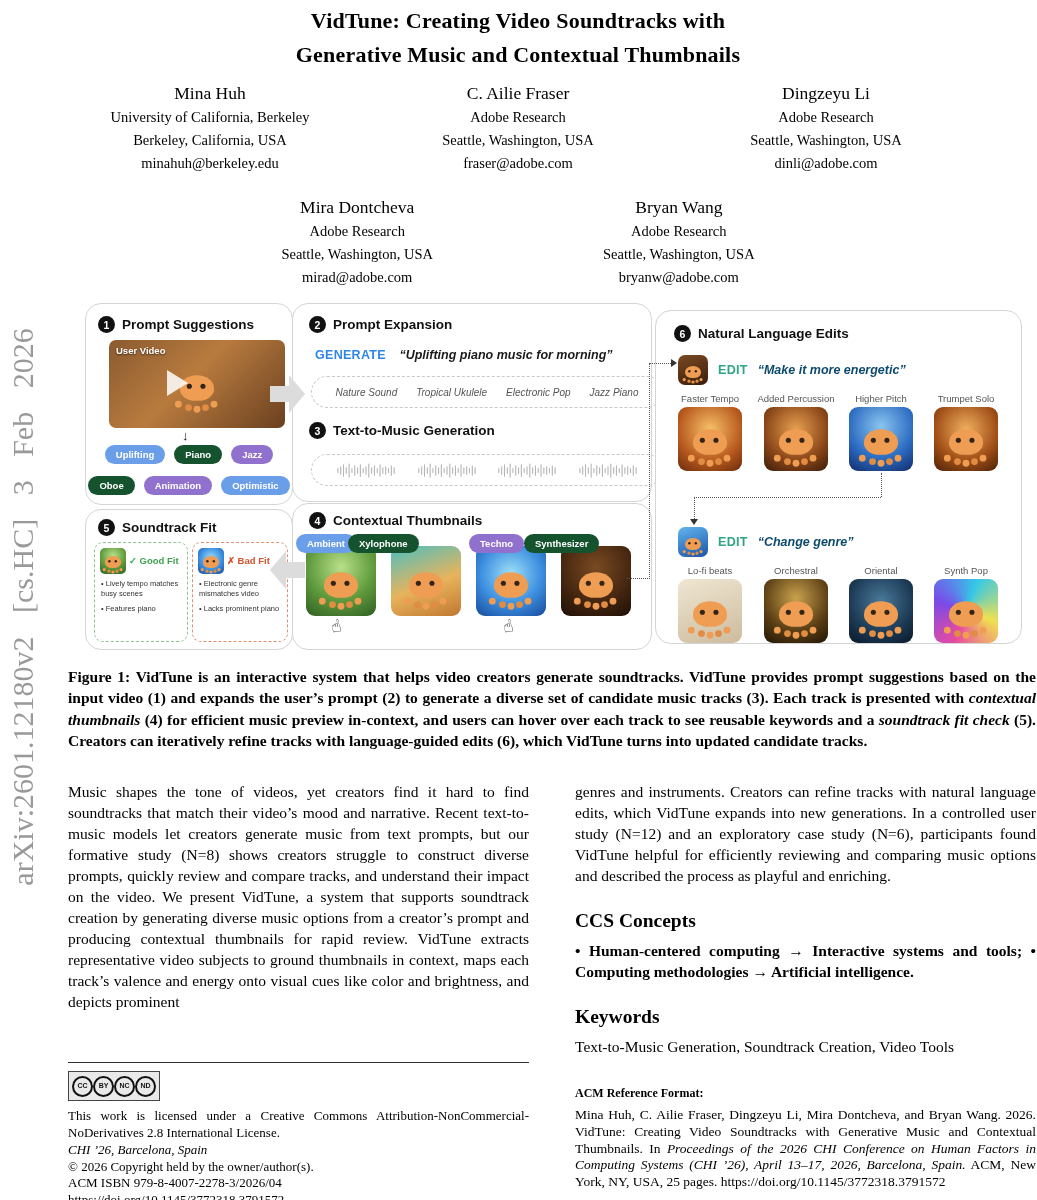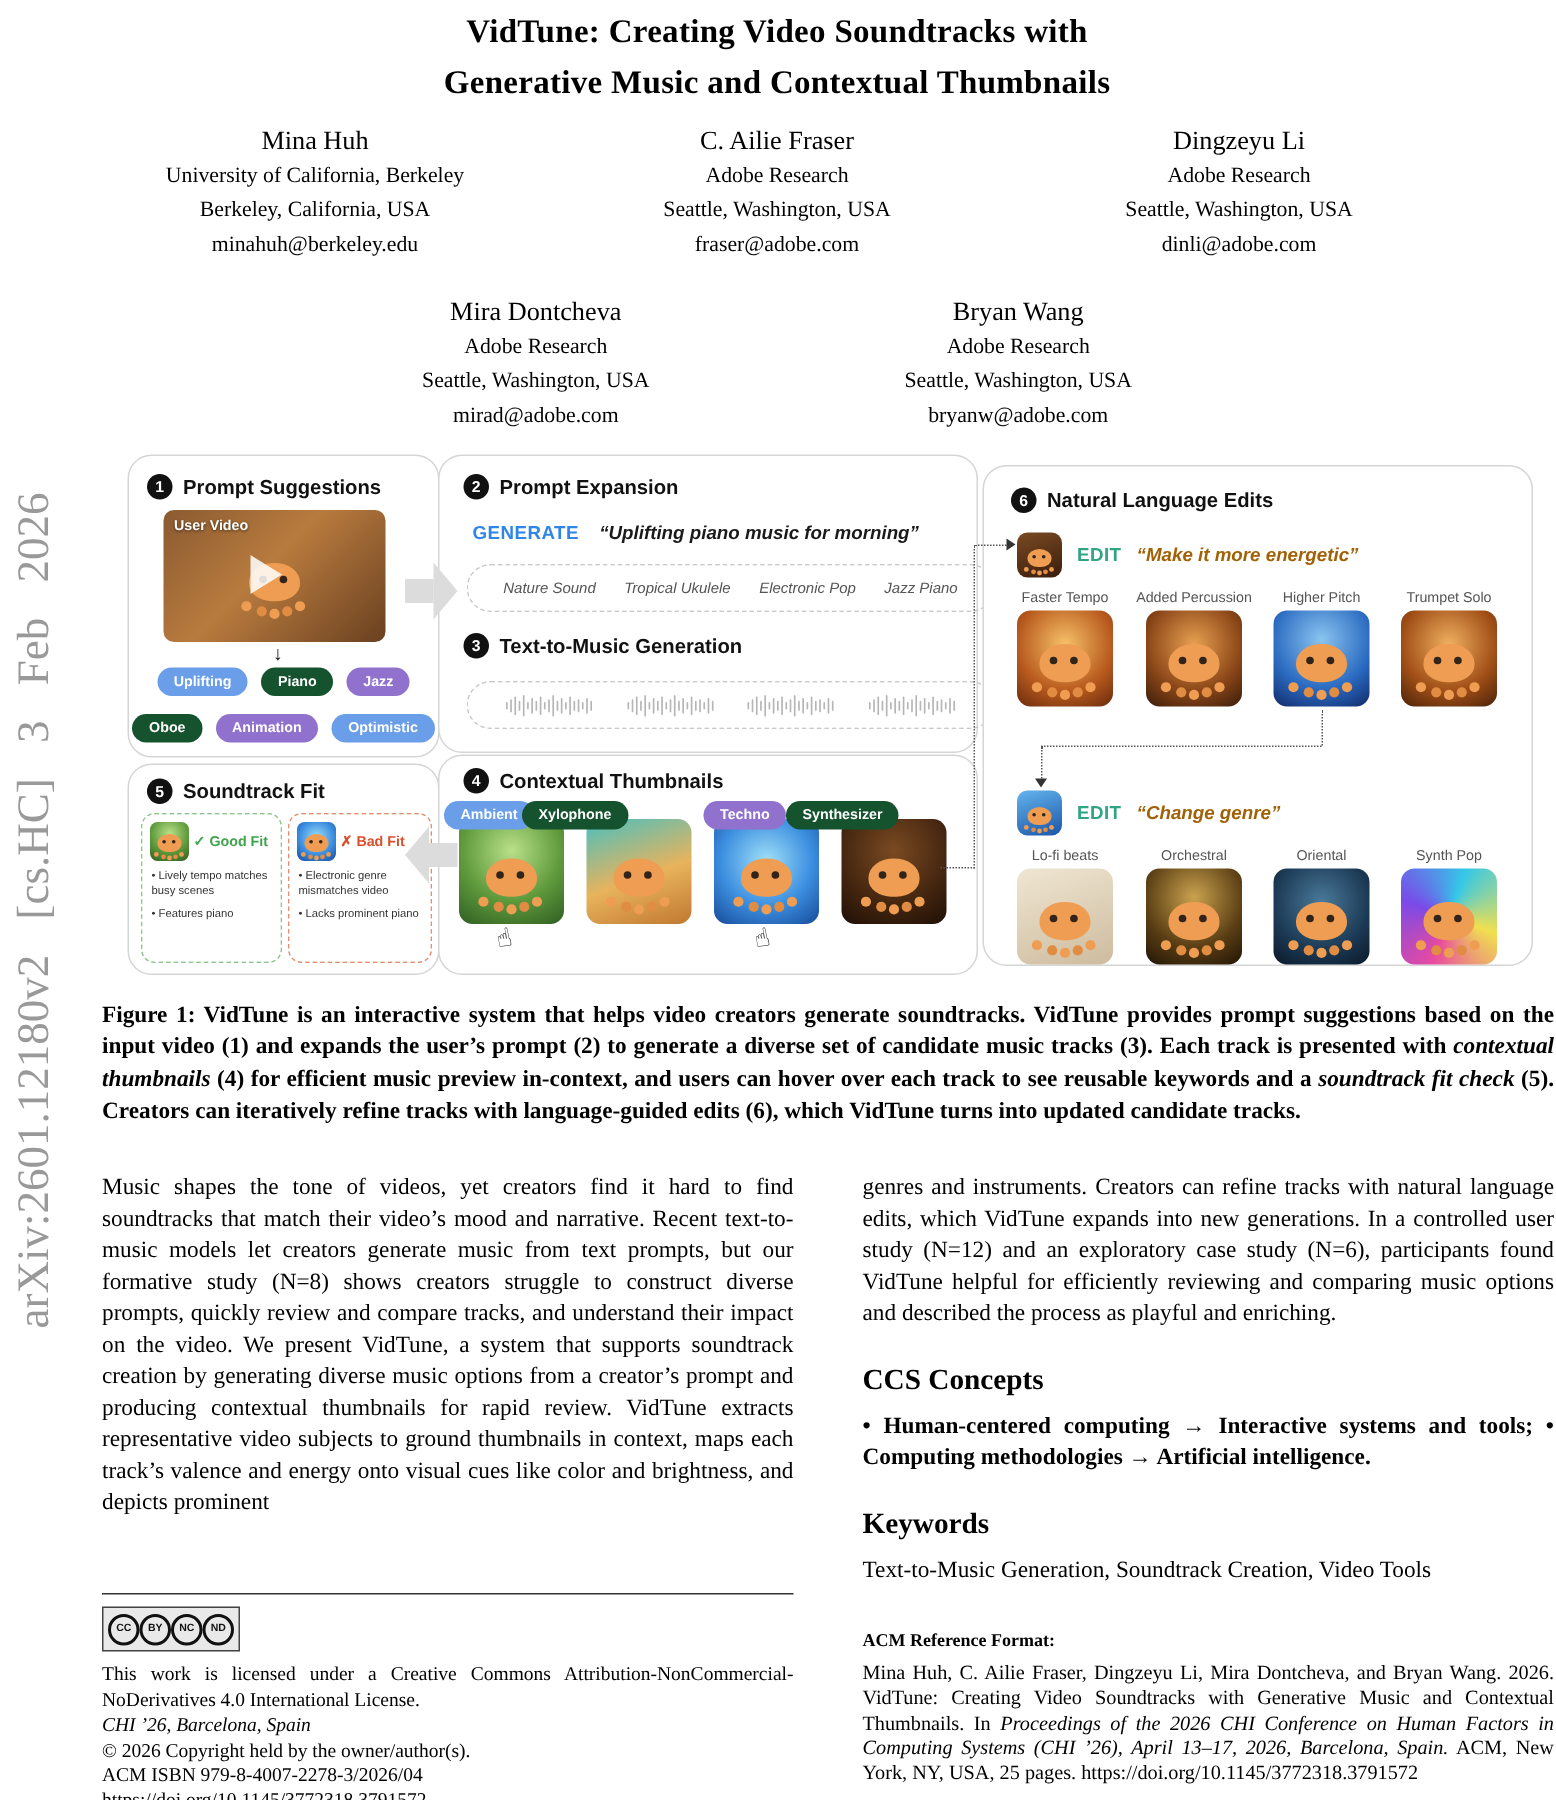--- a/index.html
+++ b/index.html
@@ -41,21 +41,21 @@
   .octo{position:absolute;width:20px;height:15px;background:#ee9d52;border-radius:50% 50% 45% 45%;}
   .octo::before{content:"";position:absolute;left:4px;top:5px;width:3px;height:3px;border-radius:50%;
                 background:#33241a;box-shadow:8px 0 0 #33241a;}
   .octo::after{content:"";position:absolute;left:-3px;bottom:-4px;width:4px;height:4px;border-radius:50%;
                background:#ee9d52;box-shadow:6px 2px 0 #e08c42,11px 3px 0 #ee9d52,16px 2px 0 #e08c42,21px 0 0 #ee9d52;}
   .octo.c{left:50%;top:55%;transform:translate(-50%,-50%) scale(1.7);}
   .octo.s{left:50%;top:55%;transform:translate(-50%,-50%) scale(.8);}
 
   
   .video{left:23px;top:36px;width:148px;height:88px;border-radius:7px;
-         background:linear-gradient(135deg,#8a5a30 0%,#b87b3e 45%,#6a4020 100%);}
+         background:linear-gradient(135deg,#8a5a30 0%,#b87b3e 45%,#6a4020 100%);padding-left:28px;}
   .uv{position:absolute;left:7px;top:5px;color:#fff;font-size:9.5px;font-weight:700;
       text-shadow:0 1px 2px rgba(0,0,0,.6);}
   .play{position:absolute;left:58px;top:30px;width:0;height:0;border-top:13px solid transparent;
         border-bottom:13px solid transparent;border-left:21px solid rgba(255,255,255,.85);}
   .dn-arrow{position:absolute;left:96px;top:124px;font-size:13px;color:#111;}
   .tagrow{position:absolute;left:0;width:206px;display:flex;justify-content:center;gap:9px;}
   .tr1{top:141px;}.tr2{top:172px;}
   .pill{border-radius:999px;color:#fff;font-size:9.5px;font-weight:700;padding:4px 11px;white-space:nowrap;}
   .pb{background:#6b9ee8;}.po{background:#14532d;text-align:center;}.pp{background:#9071ce;}
 
@@ -89,21 +89,21 @@
   .goodc{color:#3fa34d;}.badc{color:#d9502c;}
   .bullets{position:absolute;left:6px;top:36px;right:4px;font-size:7.5px;line-height:9.5px;color:#333;}
   .bullets div{margin-bottom:6px;}
 
   
   .editrow{position:absolute;left:22px;display:flex;align-items:center;gap:10px;}
   .ethumb{width:30px;height:30px;border-radius:7px;position:relative;overflow:hidden;flex:0 0 auto;}
   .e1{background:linear-gradient(160deg,#7a4a22 0%,#3a1d0c 100%);}
   .e2{background:linear-gradient(160deg,#63b4ee 0%,#1b55a8 100%);}
   .editw{color:#2fa584;font-weight:800;font-size:12.5px;letter-spacing:.3px;}
-  .eprompt{font-style:italic;font-weight:700;font-size:12.5px;color:#a16207;white-space:nowrap;}
+  .eprompt{font-style:italic;font-weight:700;font-size:12.5px;color:#0c4a6e;white-space:nowrap;}
   .vlabel{position:absolute;width:86px;text-align:center;font-size:9.5px;color:#555;white-space:nowrap;}
   .vthumb{width:64px;height:64px;position:absolute;}
   .h1a{background:radial-gradient(circle at 50% 35%,#f7c168 0%,#b85a1e 60%,#6a2a0c 100%);}
   .h1b{background:radial-gradient(circle at 50% 35%,#e8a050 0%,#8a4618 60%,#3a1c0a 100%);}
   .h1c{background:radial-gradient(circle at 50% 30%,#8ac4f0 0%,#2a6ac0 60%,#122a6a 100%);}
   .h1d{background:radial-gradient(circle at 50% 35%,#f0b060 0%,#a04e16 60%,#4a220a 100%);}
   .h2a{background:linear-gradient(160deg,#efe6d2 0%,#cdbB9e 100%);}
   .h2b{background:radial-gradient(circle at 50% 30%,#caa24e 0%,#5a3e14 60%,#211505 100%);}
   .h2c{background:radial-gradient(circle at 50% 35%,#4a7a9a 0%,#1c3a55 60%,#0a1828 100%);}
   .h2d{background:conic-gradient(from 200deg,#e84aa0,#7a4ae8,#34c8e8,#f0e050,#e84aa0);}
@@ -394,21 +394,21 @@
   </div>
 
   <div class="license">
     <div class="lic-rule"></div>
     <div class="ccbadge">
       <span class="cc">CC</span>
       <span class="cc">BY</span>
       <span class="cc">NC</span>
       <span class="cc">ND</span>
     </div>
-    <p class="lic-just">This work is licensed under a Creative Commons Attribution-NonCommercial-NoDerivatives 4.0 International License.</p>
+    <p class="lic-just">This work is licensed under a Creative Commons Attribution-NonCommercial-NoDerivatives 2.8 International License.</p>
     <p class="lic-line" style="font-style:italic">CHI ’26, Barcelona, Spain</p>
     <p class="lic-line">© 2026 Copyright held by the owner/author(s).</p>
     <p class="lic-line">ACM ISBN 979-8-4007-2278-3/2026/04</p>
     <p class="lic-line">https://doi.org/10.1145/3772318.3791572</p>
   </div>
 
   <div class="col colr">
     <p class="bodyp">genres and instruments. Creators can refine tracks with natural language edits, which VidTune expands into new generations. In a controlled user study (N=12) and an exploratory case study (N=6), participants found VidTune helpful for efficiently reviewing and comparing music options and described the process as playful and enriching.</p>
     <div class="h2p">CCS Concepts</div>
     <p class="ccsp">• Human-centered computing → Interactive systems and tools; • Computing methodologies → Artificial intelligence.</p>

